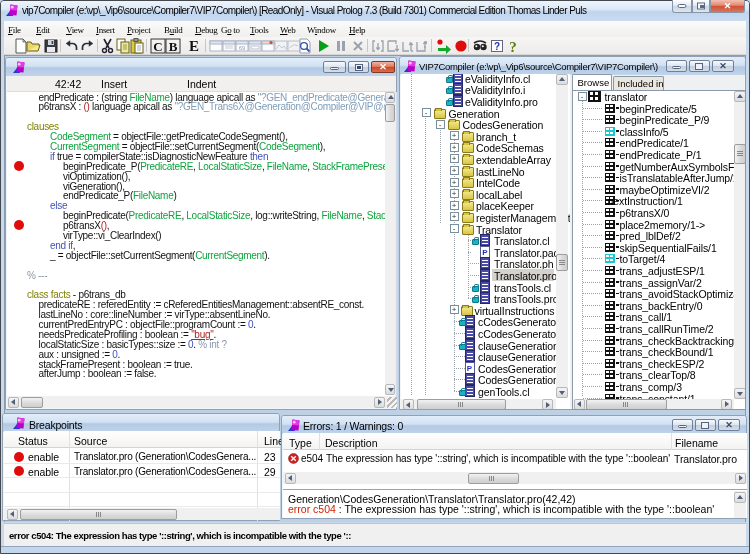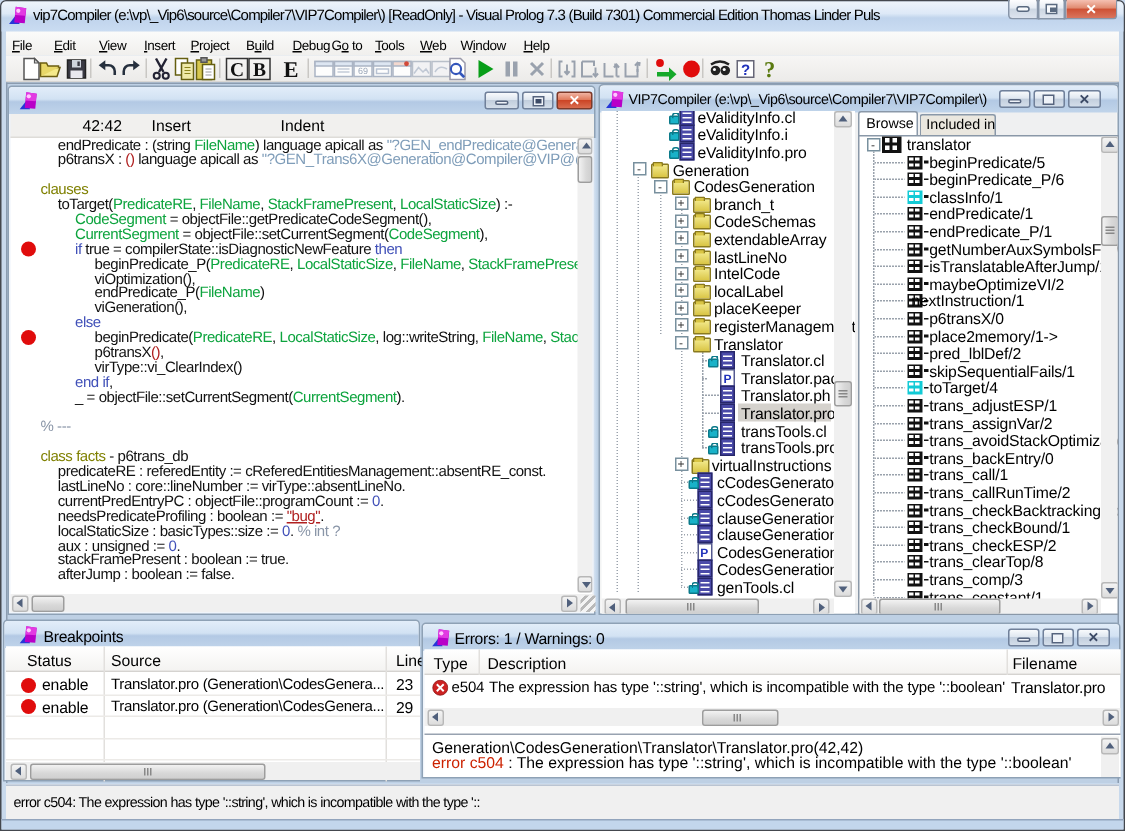--- a/index.html
+++ b/index.html
@@ -13,21 +13,21 @@
   border-radius:3px 3px 0 0; }
 #titletext { position:absolute; left:22px; top:5px; font-size:10px; letter-spacing:-0.55px; color:#000; white-space:nowrap; }
 
 .capbtn { position:absolute; top:0; height:13px; border:1px solid #8795a8; border-top:none;
   background:linear-gradient(180deg,#fdfdfe 0%,#e6ecf3 45%,#ccd6e2 50%,#dde4ee 100%); }
 .capbtn .glyph { position:absolute; left:50%; top:50%; transform:translate(-50%,-50%); }
 #btnclose { background:linear-gradient(180deg,#f5c0b2 0%,#e08a70 45%,#ce5034 50%,#d9755e 100%); }
 
 
 #menubar { position:absolute; left:4px; top:21px; right:4px; height:16px;
-  background:linear-gradient(180deg,#fbfbfa,#f0efed); font-size:9px; letter-spacing:-0.3px; color:#000; }
+  background:linear-gradient(180deg,#fbfbfa,#f0efed); font-size:9px; letter-spacing:-0.3px; color:#000;font-family:Liberation Serif, serif; }
 #menubar span { position:absolute; top:3.5px; }
 #menubar u { text-decoration:underline; }
 
 
 #toolbar { position:absolute; left:4px; top:37px; right:4px; height:18px;
   background:linear-gradient(180deg,#f7f6f5,#ecebe9); border-bottom:1px solid #d9d7d4; }
 .tbi { position:absolute; top:1px; width:16px; height:16px; }
 .tbsep { position:absolute; top:2px; width:1px; height:13px; background:#c9c7c4; }
 
 
@@ -78,21 +78,21 @@
 .pred { position:absolute; width:10px; height:9px; background:#111; }
 .pred:after { content:""; position:absolute; left:1px; top:1px; width:3px; height:2px; background:#fff; box-shadow:4px 0 0 #fff, 0 4px 0 #fff, 4px 4px 0 #fff; }
 .pred.cy { background:#12cbd6; }
 .pred:before { content:""; position:absolute; left:11px; top:3.5px; width:3px; height:1.6px; background:#111; }
 
 
 .hdrrow { position:absolute; background:linear-gradient(180deg,#ffffff,#f4f3f1); border-bottom:1px solid #d5d3d0; font-size:10.5px; color:#000; }
 .colsep { position:absolute; width:1px; background:#e2e0dd; }
 
 #statusbar { position:absolute; left:4px; top:523px; width:742px; height:23px; background:#f0f0f0; border-top:1px solid #bac4d2; }
-#statusbar span { position:absolute; left:5px; top:6px; font-size:9.5px; letter-spacing:-0.42px; font-weight:normal; color:#000; white-space:nowrap; }
+#statusbar span { position:absolute; left:5px; top:6px; font-size:9.5px; letter-spacing:-0.42px; font-weight:bold; color:#000; white-space:nowrap; }
 #botborder { position:absolute; left:1px; right:1px; bottom:1px; height:7px; background:#c3d6ec; border-top:1px solid #92a4bc; }
 
 .vplogo { position:absolute; width:13px; height:12px; }
 .vline { position:absolute; width:1px; background-image:repeating-linear-gradient(180deg,#9aa2ac 0 1px,transparent 1px 2px); }
 .hdash { position:absolute; height:1px; background-image:repeating-linear-gradient(90deg,#9aa2ac 0 1px,transparent 1px 2px); }
 </style>
 </head>
 <body>
 <div id="frame"></div>
 <div id="titlebar"></div>
@@ -294,28 +294,27 @@
    <span style="position:absolute;left:180px;top:2px;">Indent</span>
  </div>
  <div style="position:absolute;left:1px;top:34px;width:389px;height:316px;background:#fff;">
   <div class="bpdot" style="left:6.5px;top:68.8px;"></div>
   <div class="bpdot" style="left:6.5px;top:128.2px;"></div>
   <div id="code">
 <div class="i1">endPredicate : (string <span class="g">FileName</span>) language apicall as <span class="st">"?GEN_endPredicate@Generation@Compiler@VIP</span></div>
 <div class="i1">p6transX : <span class="rd">()</span> language apicall as <span class="st">"?GEN_Trans6X@Generation@Compiler@VIP@@YGXXZ"</span></div>
 <div> </div>
 <div class="ol">clauses</div>
-<div class="i1">toTarget(<span class="g">PredicateRE</span>, <span class="g">FileName</span>, <span class="g">StackFramePresent</span>, <span class="g">LocalStaticSize</span>) :-</div>
 <div class="i2"><span class="g">CodeSegment</span> = objectFile::getPredicateCodeSegment(),</div>
 <div class="i2"><span class="g">CurrentSegment</span> = objectFile::setCurrentSegment(<span class="g">CodeSegment</span>),</div>
 <div class="i2"><span class="kb">if</span> true = compilerState::isDiagnosticNewFeature <span class="kb">then</span></div>
 <div class="i3">beginPredicate_P(<span class="g">PredicateRE</span>, <span class="g">LocalStaticSize</span>, <span class="g">FileName</span>, <span class="g">StackFramePresent</span>)</div>
 <div class="i3">viOptimization(),</div>
+<div class="i3">viGeneration(),</div>
 <div class="i3">endPredicate_P(<span class="g">FileName</span>)</div>
-<div class="i3">viGeneration(),</div>
 <div class="i2"><span class="kb">else</span></div>
 <div class="i3">beginPredicate(<span class="g">PredicateRE</span>, <span class="g">LocalStaticSize</span>, log::writeString, <span class="g">FileName</span>, <span class="g">StackFramePresent</span>)</div>
 <div class="i3">p6transX<span class="rd">()</span>,</div>
 <div class="i3">virType::vi_ClearIndex()</div>
 <div class="i2"><span class="kb">end if</span>,</div>
 <div class="i2">_ = objectFile::setCurrentSegment(<span class="g">CurrentSegment</span>).</div>
 <div> </div>
 <div class="cm">% ---</div>
 <div> </div>
 <div><span class="ol">class facts</span> - p6trans_db</div>
@@ -506,24 +505,24 @@
   <div class="vline" style="left:9.5px;top:6.5px;height:300px;"></div>
 <div class="expander" style="left:5px;top:1.0px;">-</div>
 <div style="position:absolute;left:15px;top:-1.0px;width:13px;height:12px;background:#111;"></div>
 <div style="position:absolute;left:17px;top:1.5px;width:3px;height:3px;background:#fff;box-shadow:5px 0 0 #fff,0 5px 0 #fff,5px 5px 0 #fff;"></div>
 <div class="trow" style="left:32px;top:0.5px;">translator</div>
 <div class="hdash" style="left:10px;top:17.1px;width:20px;"></div>
 <div class="pred" style="left:32px;top:13.1px;"></div>
 <div class="trow" style="left:47px;top:12.1px;">beginPredicate/5</div>
 <div class="hdash" style="left:10px;top:28.7px;width:20px;"></div>
 <div class="pred" style="left:32px;top:24.7px;"></div>
-<div class="trow" style="left:47px;top:23.7px;">beginPredicate_P/6</div>
+<div class="trow" style="left:47px;top:23.7px;">beginPredicate_P/9</div>
 <div class="hdash" style="left:10px;top:40.3px;width:20px;"></div>
 <div class="pred cy" style="left:32px;top:36.3px;"></div>
-<div class="trow" style="left:47px;top:35.3px;">classInfo/1</div>
+<div class="trow" style="left:47px;top:35.3px;">classInfo/5</div>
 <div class="hdash" style="left:10px;top:51.9px;width:20px;"></div>
 <div class="pred" style="left:32px;top:47.9px;"></div>
 <div class="trow" style="left:47px;top:46.9px;">endPredicate/1</div>
 <div class="hdash" style="left:10px;top:63.5px;width:20px;"></div>
 <div class="pred" style="left:32px;top:59.5px;"></div>
 <div class="trow" style="left:47px;top:58.5px;">endPredicate_P/1</div>
 <div class="hdash" style="left:10px;top:75.1px;width:20px;"></div>
 <div class="pred" style="left:32px;top:71.1px;"></div>
 <div class="trow" style="left:47px;top:70.1px;">getNumberAuxSymbolsFor/2</div>
 <div class="hdash" style="left:10px;top:86.7px;width:20px;"></div>

